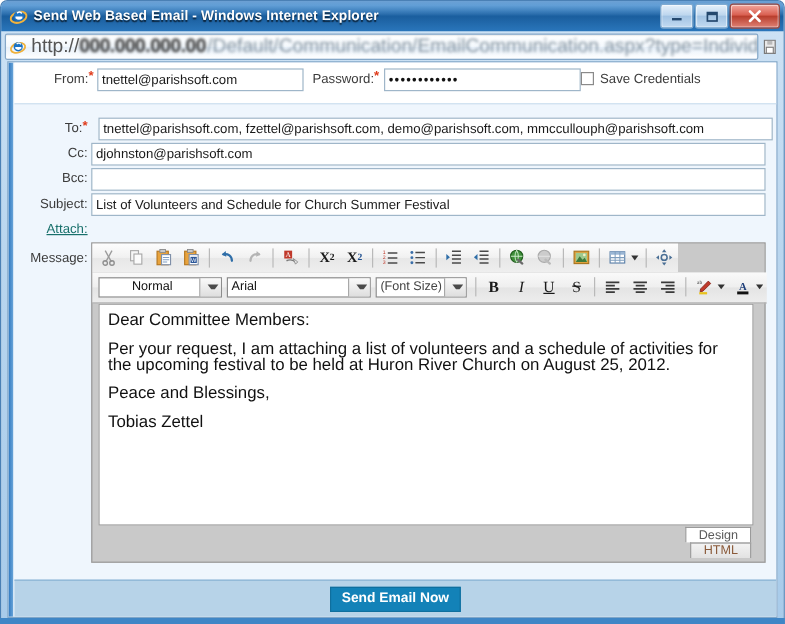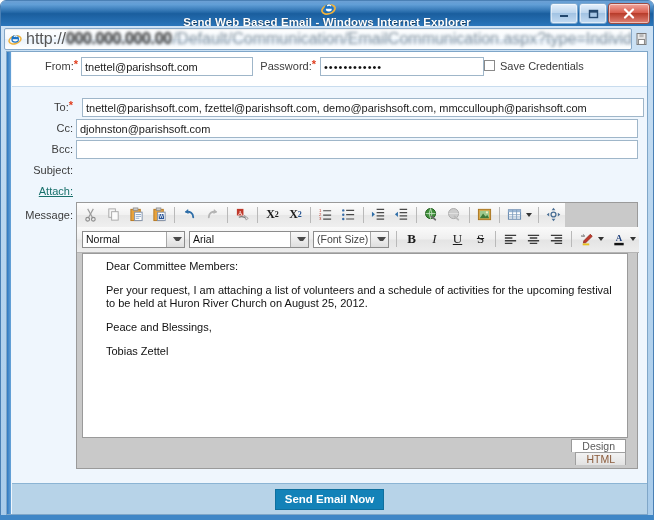--- a/index.html
+++ b/index.html
@@ -18,21 +18,20 @@
     border:1px solid #4a80b5;
     border-radius:6px 6px 0 0;
     padding:0;
   }
   .titlebar{
     position:relative;height:25px;
     background:linear-gradient(to bottom,#1f6fbe 0%,#2e7fc9 14%,#1a5e9e 52%,#1b5f9f 53%,#2a76bb 100%);
     border-radius:5px 5px 0 0;
     display:flex;align-items:center;
     overflow:hidden;
-    flex-direction:column;
   }
   .titlebar:after{
     content:"";position:absolute;left:0;top:0;right:0;height:12px;
     background:linear-gradient(to bottom,rgba(255,255,255,.34),rgba(255,255,255,.02));
     pointer-events:none;
   }
   .ie-logo{
     width:15px;height:15px;margin:0 5px 0 7px;flex:0 0 auto;position:relative;z-index:2;
   }
   .ie-logo svg{display:block;}
@@ -179,38 +178,38 @@
     font-size:10.5px;color:#111;margin-right:4px;flex:0 0 auto;
   }
   .ddl span{padding-left:3px;white-space:nowrap;overflow:hidden;}
   .ddbtn{
     width:14px;height:15px;flex:0 0 auto;
     background:linear-gradient(to bottom,#fafafa,#dedede);
     border-left:1px solid #a8a8a8;
     display:flex;align-items:center;justify-content:center;
   }
   .ddarrow{width:0;height:0;border-left:3px solid transparent;border-right:3px solid transparent;border-top:4px solid #4a4a4a;}
-  .ddl.sel-para{width:103px;margin-left:3px;}
+  .ddl.sel-para{width:103px;margin-left:3px;padding-left:24px;}
   .ddl.sel-font{width:120px;}
   .ddl.sel-size{width:76px;}
   .ddl.sel-size span{color:#444;}
 
   .fmt{
     font-family:"Liberation Serif",serif;font-size:13px;color:#1a1a1a;
     display:flex;align-items:center;justify-content:center;width:100%;height:100%;
   }
 
   .editbody{
     position:absolute;left:5px;top:50px;width:546px;height:185px;
     background:#ffffff;border:1px solid #9a9a9a;box-sizing:border-box;
     padding:6px 7px;overflow:hidden;
   }
   .editbody p{
-    margin:0 0 11px 16px;font-family:"Liberation Sans",sans-serif;
-    font-size:11px;color:#111;line-height:13px;
+    margin:0 0 11px 0;font-family:"Liberation Sans",sans-serif;
+    font-size:14px;color:#111;line-height:13px;
   }
   .tabsrow{
     position:absolute;left:5px;top:236px;width:546px;height:20px;
     display:flex;align-items:flex-end;flex-direction:column;
   }
   .etab{
     height:17px;box-sizing:border-box;
     padding:0 10px;display:flex;align-items:center;
     font-size:10.5px;color:#8a5a3a;
     border:1px solid #a0a0a0;border-bottom:none;
@@ -318,20 +317,21 @@
     <span class="lbl to-lbl"><span>To:</span><span class="req">*</span></span>
     <input class="tin to-in" type="text" value="tnettel@parishsoft.com, fzettel@parishsoft.com, demo@parishsoft.com, mmccullouph@parishsoft.com" style="">
 
     <span class="lbl cc-lbl">Cc:</span>
     <input class="tin cc-in" type="text" value="djohnston@parishsoft.com" style="">
 
     <span class="lbl bcc-lbl">Bcc:</span>
     <input class="tin bcc-in" type="text" value="" style="">
 
     <span class="lbl subj-lbl">Subject:</span>
+    <input class="tin subj-in" type="text" value="List of Volunteers and Schedule for Church Summer Festival" style="">
 
     <span class="lbl att-lbl"><span class="att-link">Attach:</span></span>
 
     <span class="lbl msg-lbl">Message:</span>
 
     <div class="editor">
 
       <div class="tbrow tbrow1">
         <div class="tbstrip">
 

